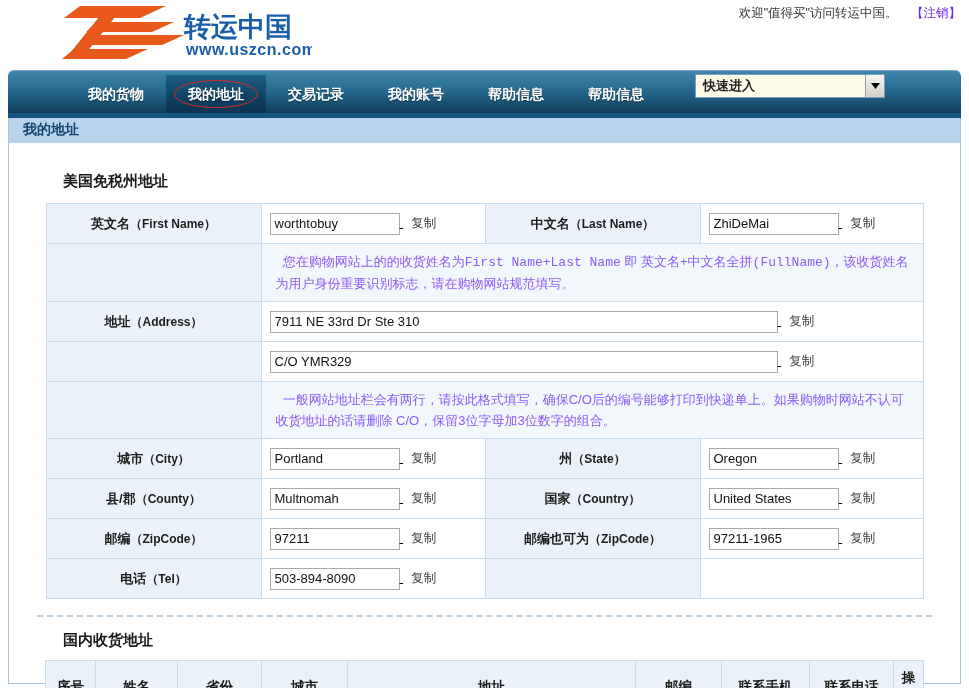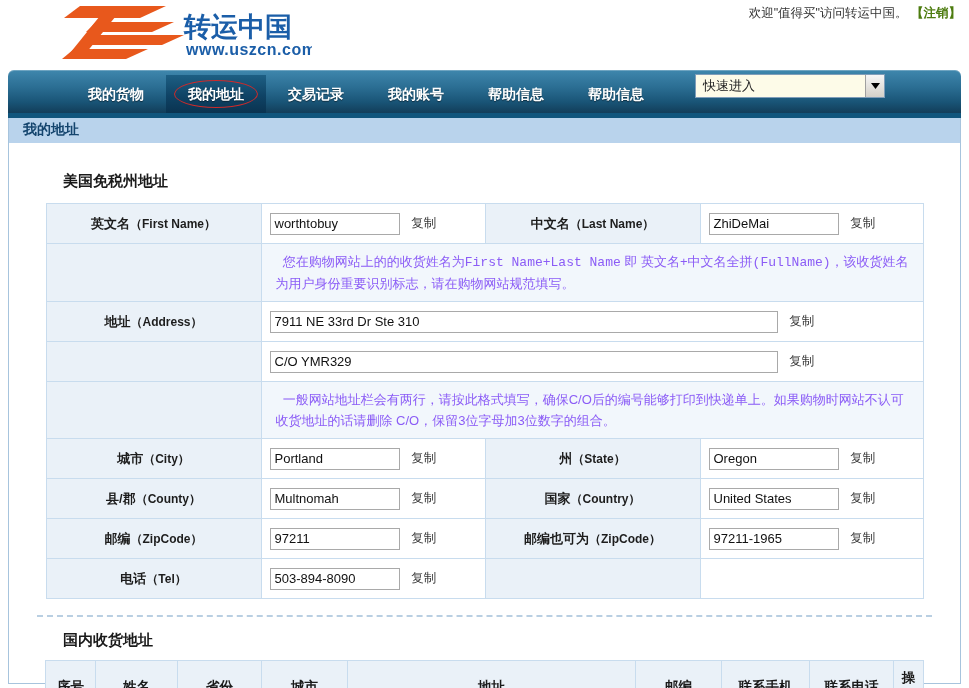--- a/index.html
+++ b/index.html
@@ -24,22 +24,23 @@
     width: 250px; height: 62px;
   }
   .welcome {
     position: absolute;
     right: 8px; top: 5px;
     font-size: 12.5px;
     color: #333333;
     white-space: nowrap;
   }
   .welcome .logout {
-    color: #4d7c0f;
-    font-weight: bold;
+    color: #6d28d9;
+    font-weight: normal;
+    margin-left: 10px;
     cursor: pointer;
     text-decoration: none;
   }
 
   
   .navwrap {
     position: relative;
     height: 44px;
     padding: 0 8px;
   }
@@ -90,21 +91,21 @@
     left: 687px; top: 4px;
     width: 190px; height: 24px;
     background: #fdfbe8;
     border: 1px solid #7f9db9;
     display: flex;
     align-items: center;
     font-size: 13px;
     color: #222;
     cursor: pointer;
   }
-  .quick-select .qs-label { padding-left: 7px; flex: 1; }
+  .quick-select .qs-label { padding-left: 7px; flex: 1; font-weight: bold; }
   .qs-arrow {
     width: 19px; height: 100%;
     background: linear-gradient(to bottom, #f6f6f6, #d4d0c8);
     border-left: 1px solid #a0a0a0;
     display: flex; align-items: center; justify-content: center;
   }
   .qs-arrow svg { display:block; }
 
   
   .frame {
@@ -153,20 +154,21 @@
     color: #1d1d1d;
     font-size: 13.5px;
   }
   td.lbl .en {
     font-size: 12px;
     font-weight: bold;
   }
   td.val {
     background: #ffffff;
     padding-left: 8px;
+    text-decoration: underline;
   }
   td.note {
     background: #f2f7fc;
     padding: 7px 12px 7px 14px;
     font-size: 12.5px;
     line-height: 21px;
     color: #8b5cf6;
     height: auto;
   }
   td.note .mono { font-family: "Liberation Mono", "DejaVu Sans Mono", monospace; }

